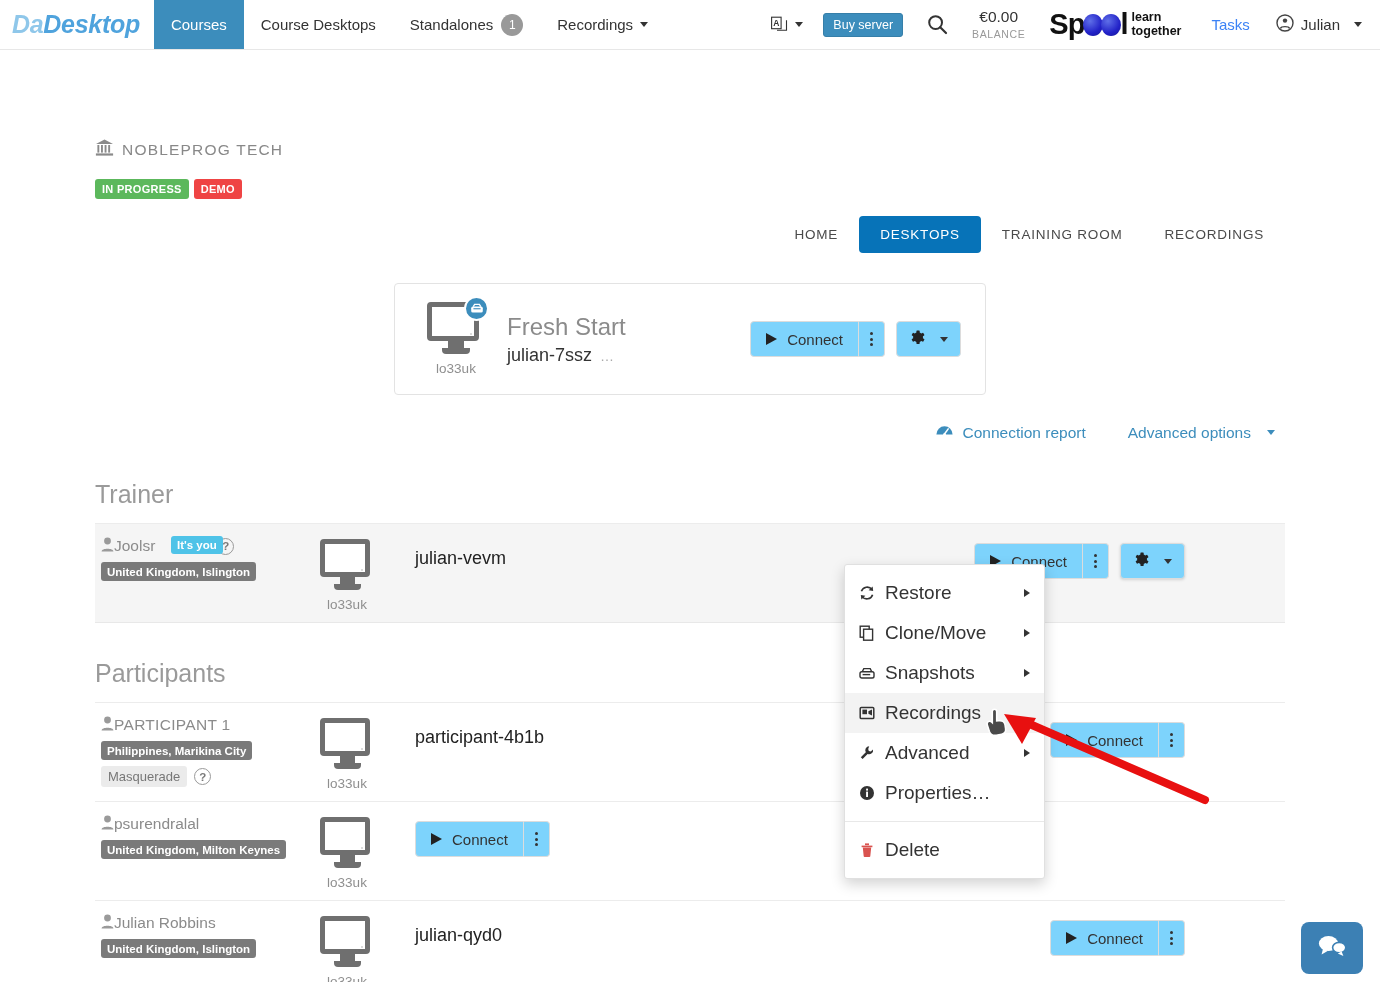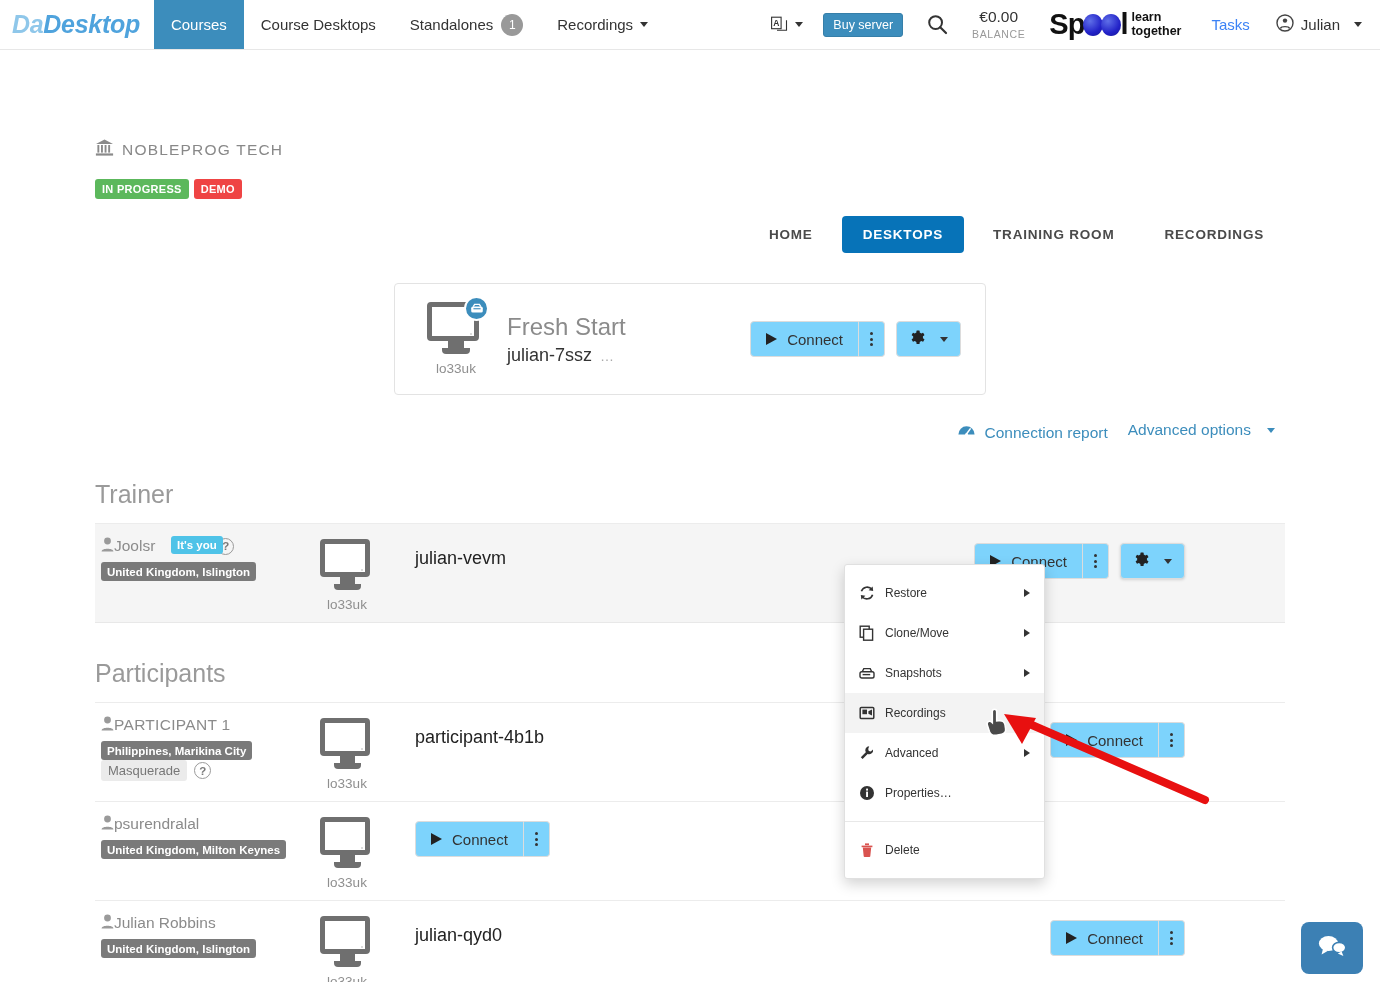--- a/index.html
+++ b/index.html
@@ -158,23 +158,22 @@
   .pill {
     font-size: 11px; font-weight: bold; color: #fff;
     padding: 4px 7px; border-radius: 3px;
     letter-spacing: 0.3px;
   }
   .pill.green { background: #5cb85c; }
   .pill.blue { background: #ef4444; }
 
   .tabs {
     margin-left: auto;
-    display: flex; align-items: center; gap: 8px;
+    display: flex; align-items: center; gap: 0px;
     padding-top: 55px;
-    font-weight: bold;
   }
   .tab {
     font-size: 13.5px;
     letter-spacing: 0.8px;
     color: #4a4a4a;
     padding: 11px 21px;
     border-radius: 4px;
     cursor: pointer;
     white-space: nowrap;
   }
@@ -269,22 +268,22 @@
   .tri-play {
     width: 0; height: 0;
     border-top: 6.5px solid transparent;
     border-bottom: 6.5px solid transparent;
     border-left: 11px solid #222;
   }
   .kebab-dots { display: flex; flex-direction: column; gap: 2.5px; align-items: center; }
   .kebab-dots i { width: 3px; height: 3px; background: #333; border-radius: 50%; display: block; }
 
   .adv-row {
-    display: flex; justify-content: flex-end; align-items: flex-start;
-    gap: 20px;
+    display: flex; justify-content: flex-end; align-items: center;
+    gap: 42px;
     margin-top: 26px;
     padding-right: 10px;
   }
   .link-blue {
     color: #3c8dbc; font-size: 15.5px; cursor: pointer;
     display: flex; align-items: center; gap: 9px;
   }
 
   
   .section-head {
@@ -319,21 +318,21 @@
     display: flex; align-items: center; justify-content: center;
     cursor: pointer; flex: none;
   }
   .loc-badge {
     display: inline-block;
     background: #7a7a7a; color: #fff;
     font-size: 11.5px; font-weight: bold;
     padding: 3.5px 6px; border-radius: 3px;
     margin-top: 7px;
   }
-  .masq-row { display: flex; align-items: center; gap: 7px; margin-top: 0; }
+  .masq-row { display: flex; align-items: center; gap: 7px; margin-top: 6px; }
   .masq-badge {
     background: #ebebeb; color: #777;
     font-size: 13px;
     padding: 3px 7px; border-radius: 3px;
     cursor: pointer;
   }
   .pcol-mon { width: 105px; padding-top: 2px; }
   .pcol-name { flex: 1; font-size: 18px; color: #222; padding-top: 11px; }
   .pcol-btns { padding-top: 6px; padding-right: 100px; position: relative; }
 
@@ -360,21 +359,21 @@
     border: 1px solid #e0e0e0;
     border-radius: 3px;
     box-shadow: 0 5px 14px rgba(0,0,0,0.18);
     padding: 8px 0;
     z-index: 40;
   }
   .dd-item {
     display: flex; align-items: center;
     height: 40px;
     padding: 0 14px;
-    font-size: 12px;
+    font-size: 19px;
     color: #333;
     cursor: pointer;
     position: relative;
   }
   .dd-item.hover { background: #f3f3f3; }
   .dd-icon {
     width: 22px; display: flex; align-items: center; justify-content: flex-start;
     color: #333; flex: none;
   }
   .dd-label { margin-left: 4px; }

